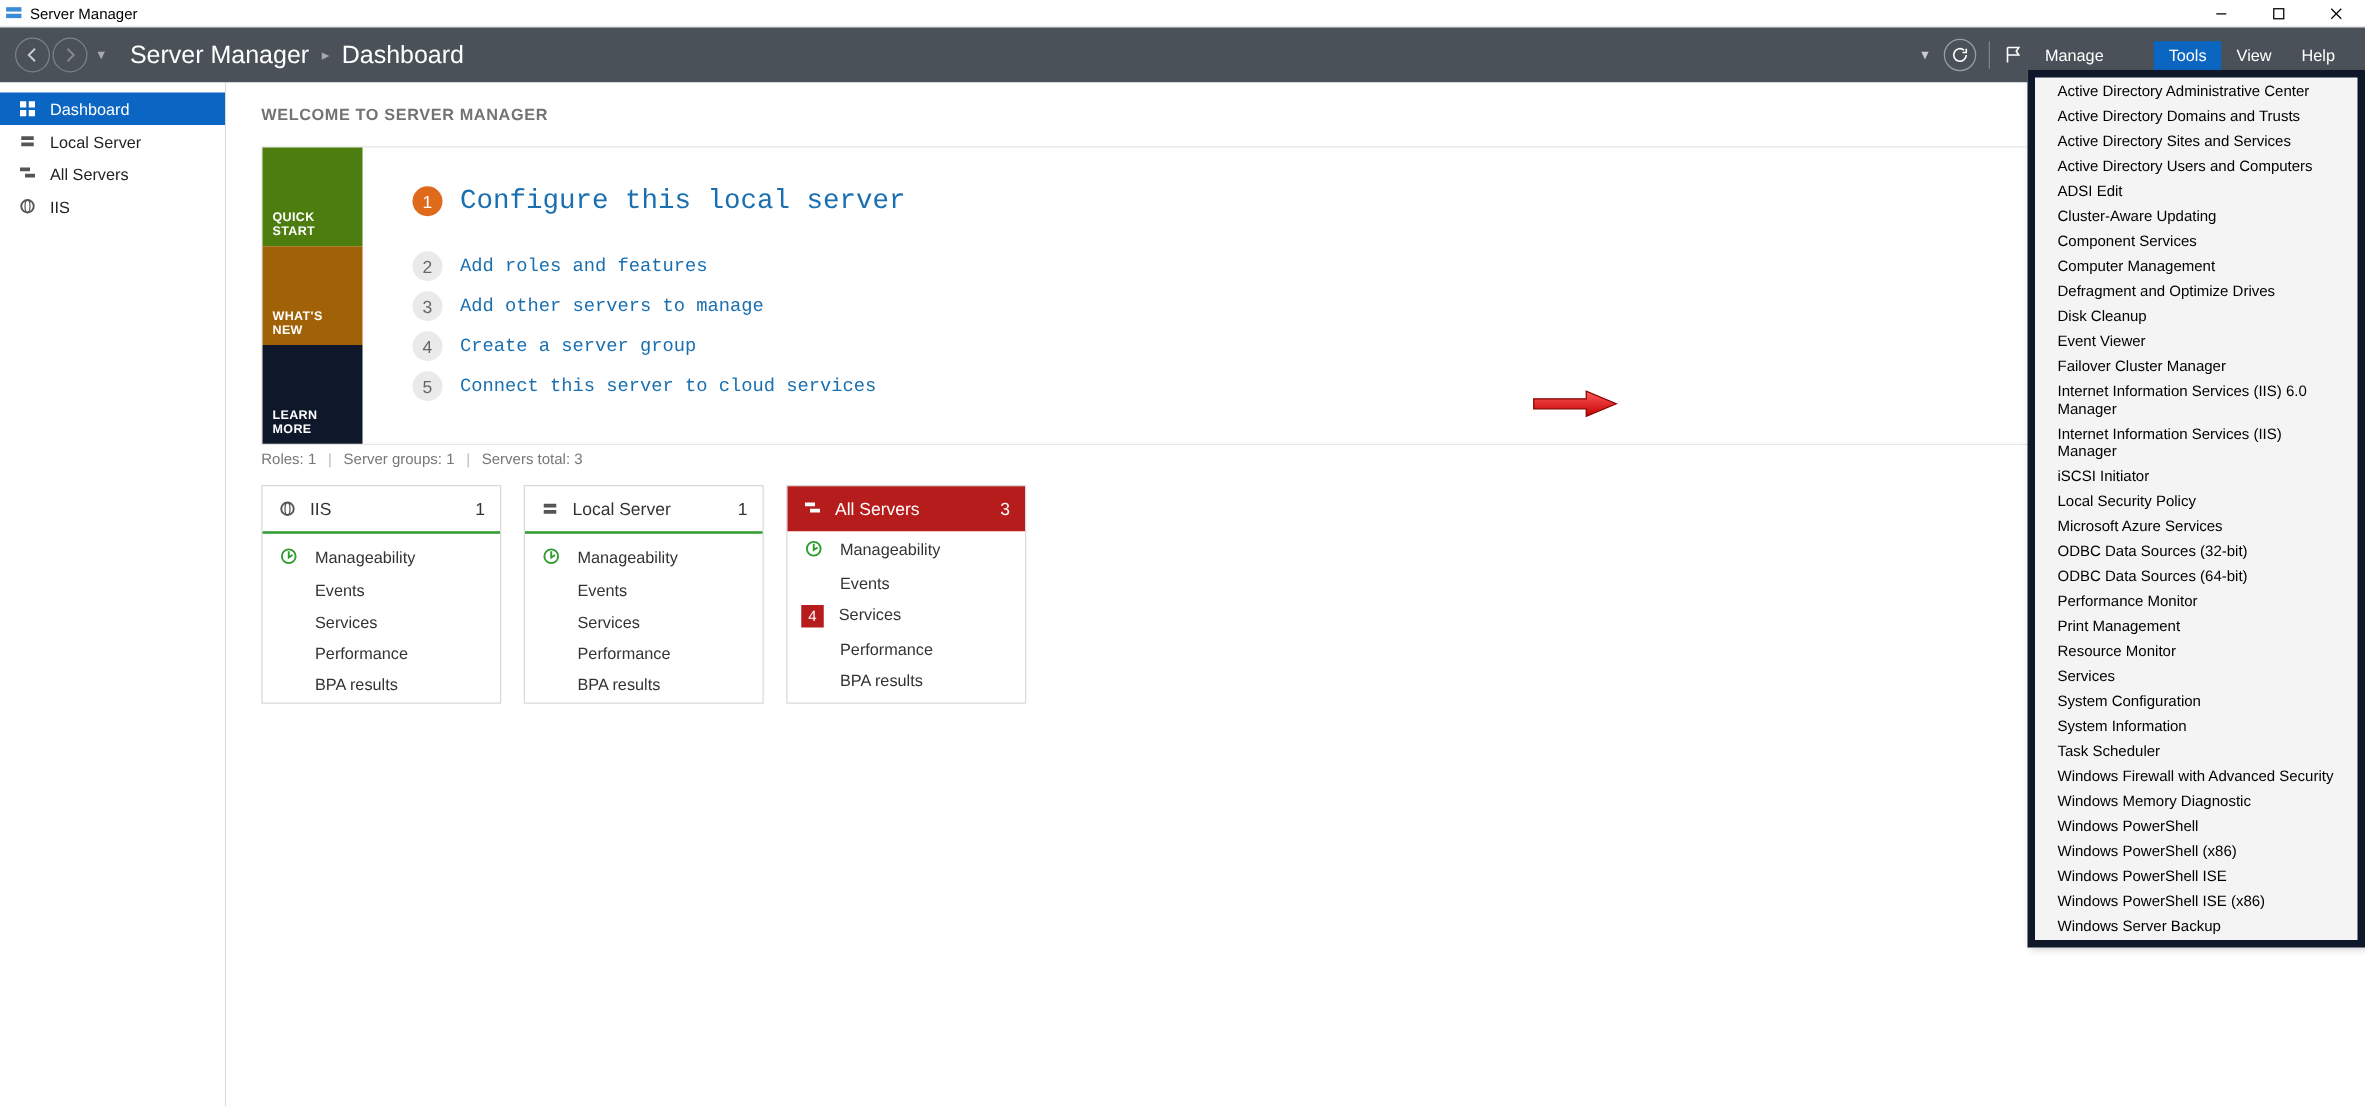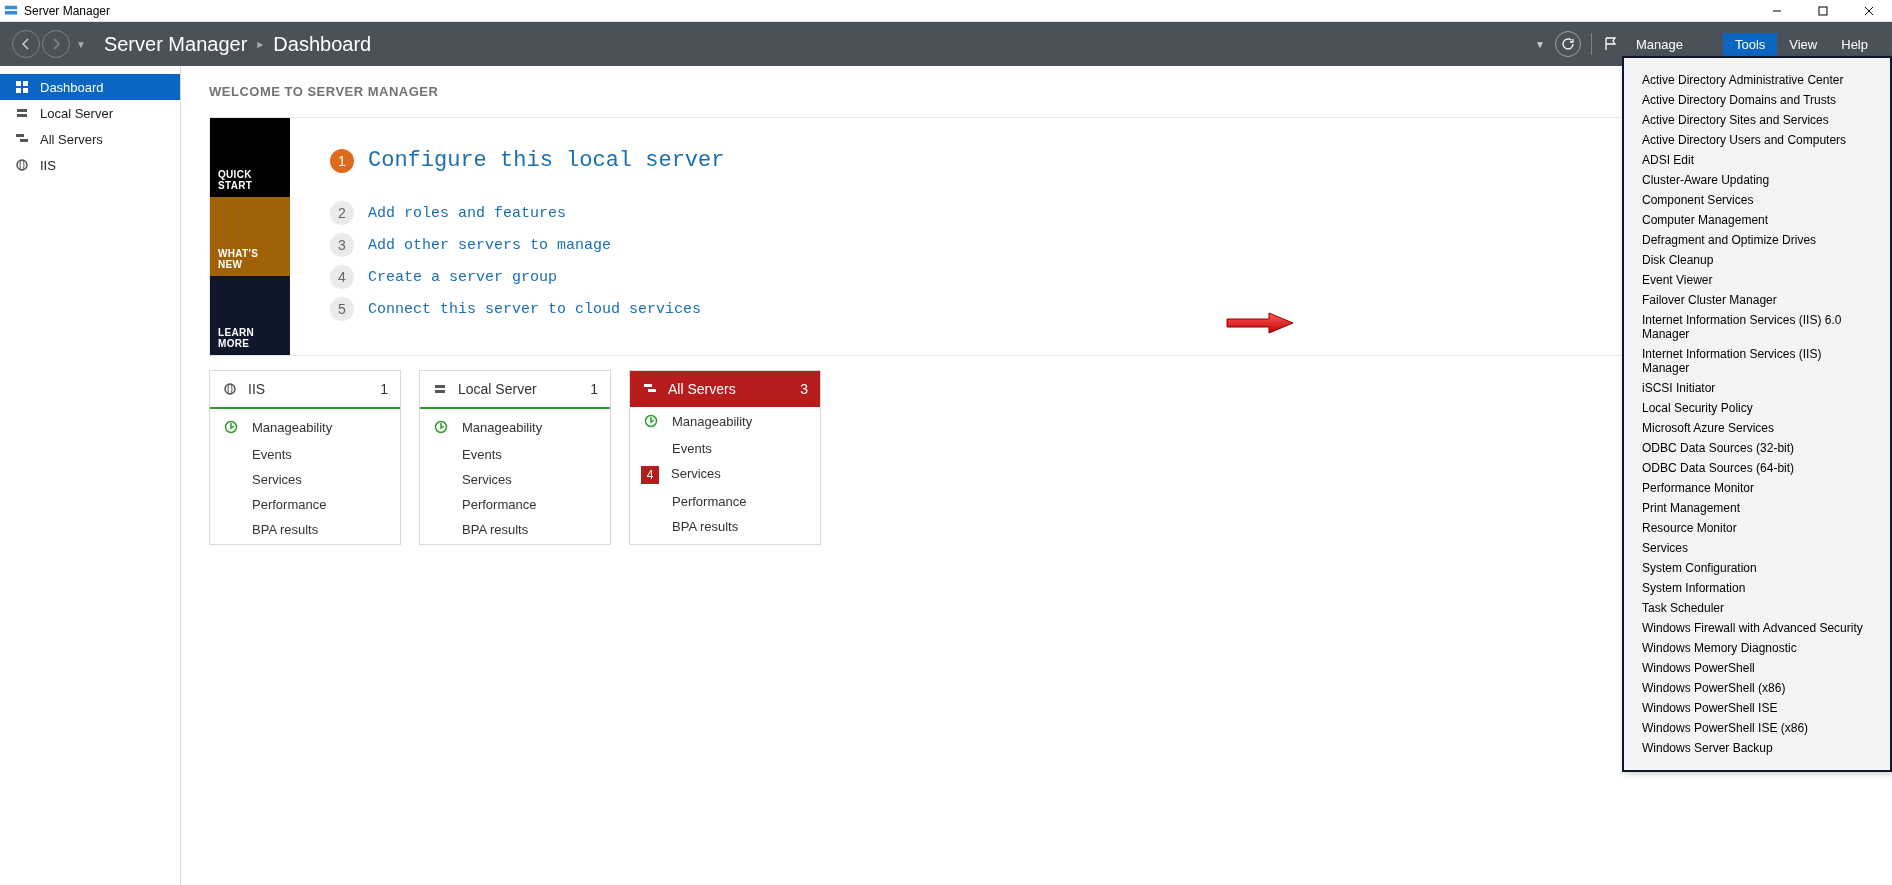--- a/index.html
+++ b/index.html
@@ -84,21 +84,21 @@
   .quick-panel {
     display: flex; border: 1px solid #e6e6e6; min-height: 224px;
   }
   .qp-left {
     width: 80px; display: flex; flex-direction: column;
   }
   .qp-block {
     flex: 1; display: flex; align-items: flex-end; padding: 6px 8px;
     font-size: 10px; font-weight: 600; letter-spacing: 0.3px;
   }
-  .qp-block.quickstart { background: #000000; color: #fff; }
+  .qp-block.quickstart { background: #4d7c0f; color: #fff; }
   .qp-block.orange1 { background: #a16207; color: #fff; }
   .qp-block.orange2 { background: #0f172a; color: #fff; }
   .qp-right {
     flex: 1; padding: 26px 40px;
   }
   .qp-row { display: flex; align-items: center; gap: 14px; margin: 8px 0; }
   .qp-row:first-child { margin-top: 4px; margin-bottom: 28px; }
   .qp-num {
     width: 24px; height: 24px; border-radius: 50%; display:flex; align-items:center; justify-content:center;
     font-size: 14px; color: #666; background: #eaeaea;
@@ -143,24 +143,24 @@
     margin-left: -3px;
   }
   .tile-icon { width: 16px; height: 16px; display:inline-flex; align-items:center; justify-content:center; }
 
   
   .tools-menu {
     position: absolute;
     top: 56px; right: 0;
     width: 270px;
     background: #f4f4f4;
-    border: 2px solid #0f172a;
+    border: 6px solid #0f172a;
     box-shadow: 2px 2px 6px rgba(0,0,0,0.2);
     z-index: 100;
-    padding: 12px 0;
+    padding: 1px 0;
   }
   .tools-item {
     padding: 3px 18px; font-size: 12px; color: #000; cursor: pointer;
   }
 
   
   .red-arrow {
     position: absolute;
     z-index: 200;
     pointer-events: none;
@@ -354,20 +354,27 @@
           <span class="qp-num">4</span>
           <span class="qp-link">Create a server group</span>
         </div>
         <div class="qp-row">
           <span class="qp-num">5</span>
           <span class="qp-link">Connect this server to cloud services</span>
         </div>
       </div>
     </div>
 
+    <div class="section-sub">
+      <span>Roles:</span> <span>1</span>
+      <span class="sep">|</span>
+      <span>Server groups:</span> <span>1</span>
+      <span class="sep">|</span>
+      <span>Servers total:</span> <span>3</span>
+    </div>
 
     <div class="tiles">
 
       <div class="tile">
         <div class="tile-header">
           <span class="tile-icon">
             <svg width="14" height="14" viewBox="0 0 14 14">
                 <circle cx="7" cy="7" r="5" fill="none" stroke="#555" stroke-width="1.5"></circle>
                 <ellipse cx="7" cy="7" rx="2" ry="5" fill="none" stroke="#555" stroke-width="1"></ellipse>
               </svg>

